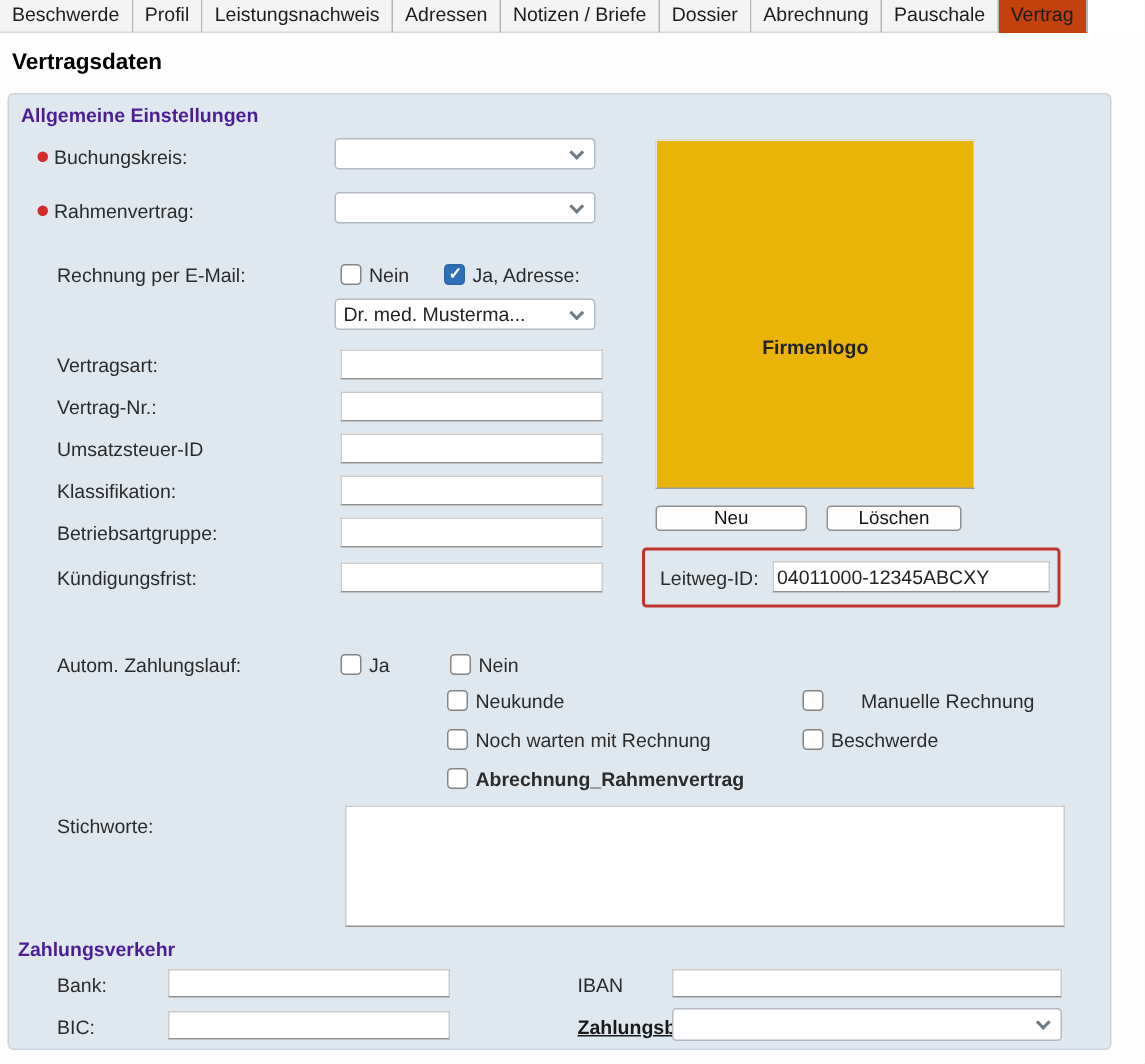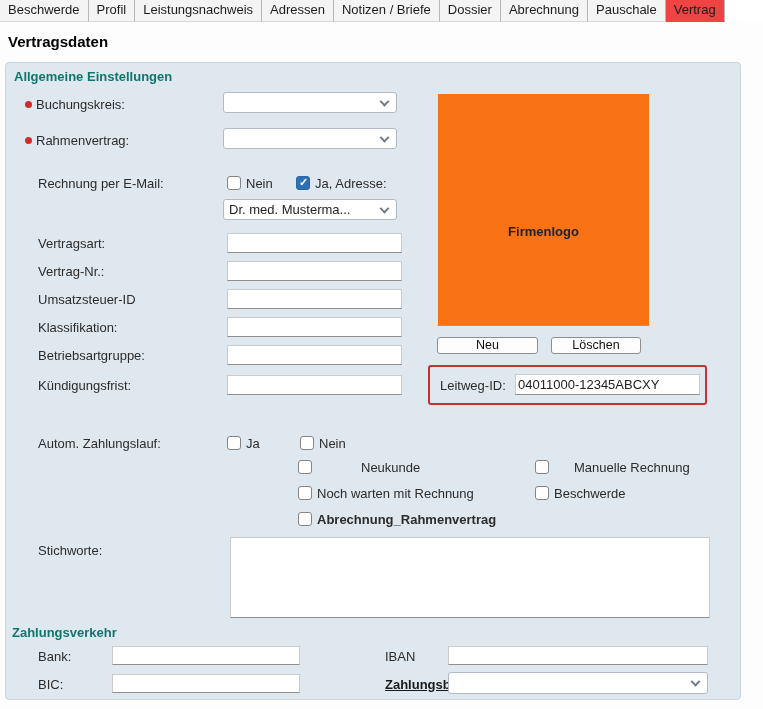--- a/index.html
+++ b/index.html
@@ -8,29 +8,29 @@
     position:relative; width:763px; height:709px; background:#fdfdfd; overflow:hidden;
     font-family:"Liberation Sans", sans-serif; font-size:13px; color:#222;
   }
   
   .tabbar { position:absolute; top:0; left:0; width:763px; height:22px; display:flex; background:#fff; }
   .tab {
     padding:0 8px; line-height:20px; height:22px; font-size:13px; color:#1c1c1c;
     background:#f4f4f4; border-right:1px solid #b6b6b6; border-bottom:1px solid #d8d8d8;
     white-space:nowrap; cursor:pointer;
   }
-  .tab.active { background:#ef4444; border-bottom-color:transparent; }
+  .tab.active { background:#c2410c; border-bottom-color:transparent; }
   
   .page-title { position:absolute; left:8px; top:33px; font-size:15px; font-weight:bold; color:#000; }
   
   .panel {
     position:absolute; left:5px; top:62px; width:736px; height:638px;
     background:#e0e8ef; border:1px solid #c9d4df; border-radius:4px;
   }
-  .section-title { position:absolute; font-weight:bold; color:#0f766e; white-space:nowrap; }
+  .section-title { position:absolute; font-weight:bold; color:#4c1d95; white-space:nowrap; }
   .label { position:absolute; white-space:nowrap; color:#2b2b2b; }
   .req-dot { position:absolute; width:7px; height:7px; border-radius:50%; background:#d42a2a; }
   
   .input {
     position:absolute; background:#fff; border:1px solid #cbcbcb; border-bottom-color:#8f8f8f;
     font-family:"Liberation Sans", sans-serif; font-size:13px; color:#222; padding:0 4px;
   }
   textarea.input { resize:none; padding:2px 4px; }
   .select {
     position:absolute; background:#fff; border:1px solid #b3bac2; border-radius:3px;
@@ -50,21 +50,21 @@
   .checkbox.checked::after {
     content:"\2713"; position:absolute; left:2px; top:-1px;
     color:#fff; font-size:11px; font-weight:bold;
   }
   .btn {
     position:absolute; background:#fdfdfd; border:1px solid #8f8f8f; border-radius:3px;
     text-align:center; font-size:12.5px; line-height:15px; color:#111; cursor:pointer;
   }
   .logo-box {
     position:absolute; left:437px; top:93px; width:213px; height:233px;
-    background:#f97316; border:1px solid #e4e4e4; border-bottom:1px solid #9c9c9c;
+    background:#eab308; border:1px solid #e4e4e4; border-bottom:1px solid #9c9c9c;
     display:flex; align-items:center; justify-content:center; padding-top:44px;
     font-weight:bold; color:#222;
   }
   .highlight-box { position:absolute; left:428px; top:365px; width:279px; height:40px;
     border:2px solid #c0362c; border-radius:3px; }
   .link { text-decoration:underline; cursor:pointer; color:#1a1a1a; font-weight:bold; }
 </style>
 </head>
 <body>
 
@@ -140,21 +140,21 @@
   <div class="label" style="left:440px; top:378px;">Leitweg-ID:</div>
   <input class="input" style="left: 515px; top: 374px; width: 185px; height: 21px; padding: 0px 2px;" value="04011000-12345ABCXY">
 
   <div class="label" style="left:38px; top:436px;">Autom. Zahlungslauf:</div>
   <span class="checkbox" style="left:227px; top:436px;"></span>
   <div class="label" style="left:246px; top:436px;">Ja</div>
   <span class="checkbox" style="left:300px; top:436px;"></span>
   <div class="label" style="left:319px; top:436px;">Nein</div>
 
   <span class="checkbox" style="left:298px; top:460px;"></span>
-  <div class="label" style="left:317px; top:460px;margin-left:44px;">Neukunde</div>
+  <div class="label" style="left:317px; top:460px;">Neukunde</div>
   <span class="checkbox" style="left:535px; top:460px;"></span>
   <div class="label" style="left:574px; top:460px;">Manuelle Rechnung</div>
 
   <span class="checkbox" style="left:298px; top:486px;"></span>
   <div class="label" style="left:317px; top:486px;">Noch warten mit Rechnung</div>
   <span class="checkbox" style="left:535px; top:486px;"></span>
   <div class="label" style="left:554px; top:486px;">Beschwerde</div>
 
   <span class="checkbox" style="left:298px; top:512px;"></span>
   <div class="label" style="left:317px; top:512px;font-weight:bold;">Abrechnung_Rahmenvertrag</div>

